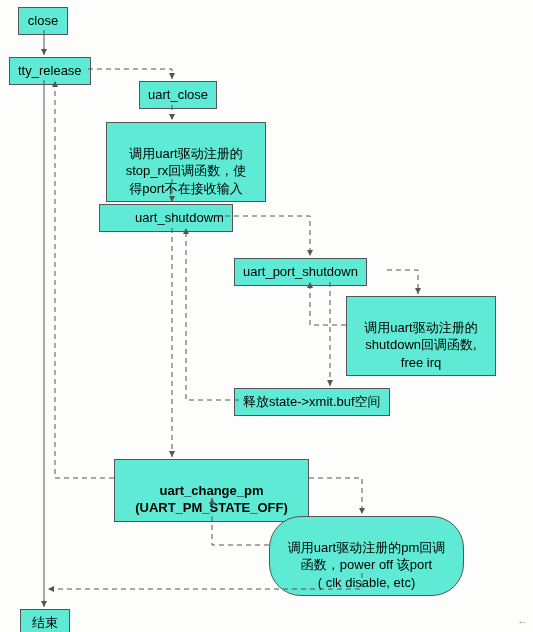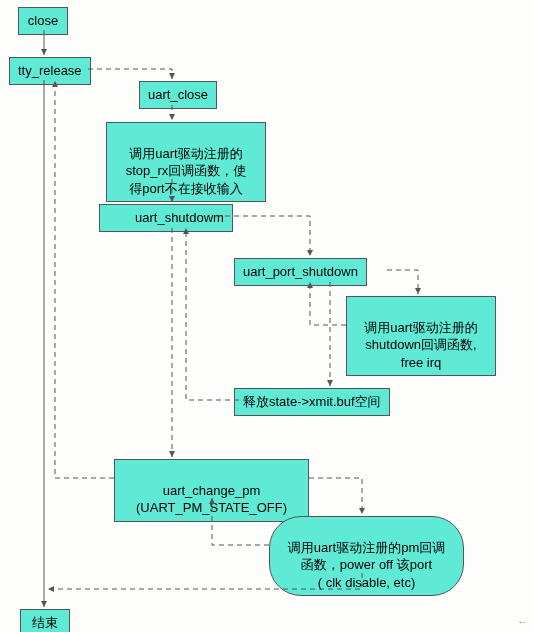--- a/index.html
+++ b/index.html
@@ -59,21 +59,21 @@
 <div class="box" style="left:346px; top:296px; width:150px; white-space:pre-line;">
   <span>调用uart驱动注册的
 shutdown回调函数,
 free irq</span>
 </div>
 
 <div class="box" style="left:234px; top:388px;">
   <span>释放state-&gt;xmit.buf空间</span>
 </div>
 
-<div class="box" style="left:114px; top:459px; width:195px; white-space:pre-line;">
+<div class="box" style="left:114px; top:459px; width:195px; white-space:pre-line;font-weight:bold;">
   <span>uart_change_pm
 (UART_PM_STATE_OFF)</span>
 </div>
 
 <div class="box" style="left:269px; top:516px; width:195px; white-space:pre-line;border-radius:32px;">
   <span>调用uart驱动注册的pm回调
 函数，power off 该port
 ( clk disable, etc)</span>
 </div>
 

